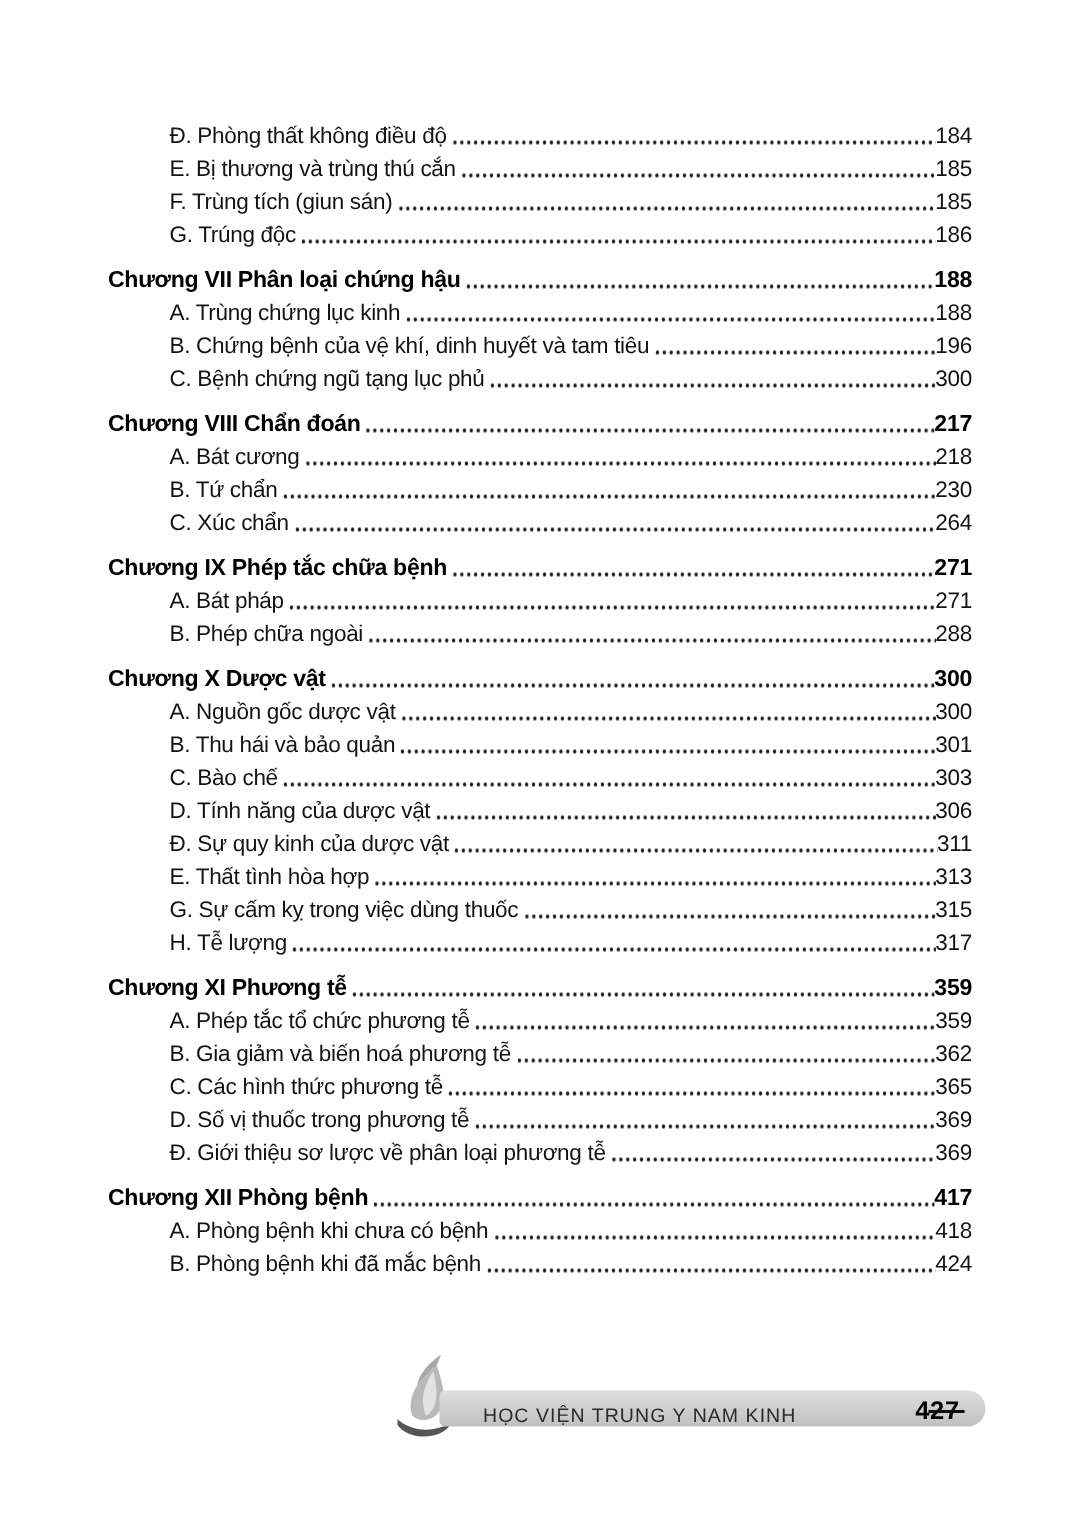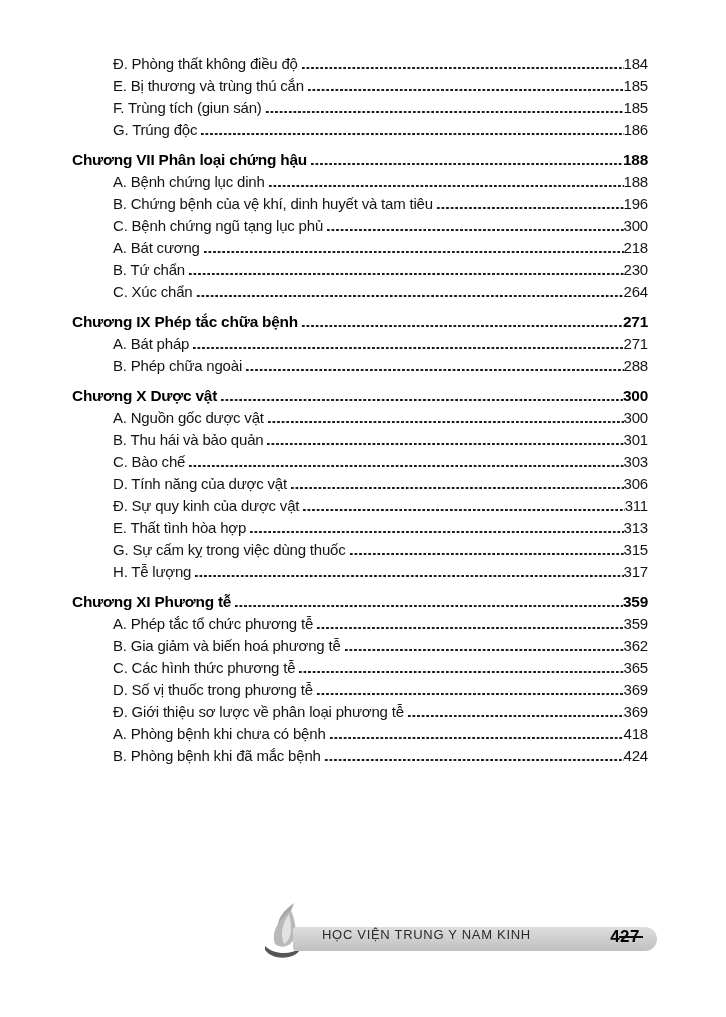--- a/index.html
+++ b/index.html
@@ -7,21 +7,21 @@
     position: relative;
     width: 726px;
     height: 1017px;
     background: #ffffff;
     overflow: hidden;
     font-family: "Liberation Sans", sans-serif;
     color: #131313;
   }
   .toc {
     position: absolute;
-    top: 53px;
+    top: 80px;
     left: 72px;
     right: 78px;
   }
   .row {
     display: flex;
     align-items: flex-end;
     height: 22px;
     font-size: 15px;
     line-height: 22px;
     letter-spacing: -0.2px;
@@ -57,21 +57,21 @@
   .footer-bar {
     position: absolute;
     left: 293px;
     top: 27px;
     width: 364px;
     height: 24px;
     box-sizing: border-box;
     background: linear-gradient(#dedede, #c0c0c0);
     border-radius: 4px 13px 13px 4px;
     display: flex;
-    align-items: flex-start;
+    align-items: flex-end;
     justify-content: space-between;
     padding: 0 17px 0 29px;
   }
   .inst {
     font-size: 13px;
     letter-spacing: 0.7px;
     color: #2b2b2b;
   }
   .pagenum {
     position: relative;
@@ -127,37 +127,42 @@
       <span class="pg">186</span>
     </div>
 
     <div class="row chapter">
       <span class="label">Chương VII Phân loại chứng hậu</span>
       <span class="dots"></span>
       <span class="pg">188</span>
     </div>
 
     <div class="row sub">
-      <span class="label">A. Bệnh chứng lục dinh</span>
+      <span class="label">A. Trùng chứng lục kinh</span>
       <span class="dots"></span>
       <span class="pg">188</span>
     </div>
 
     <div class="row sub">
       <span class="label">B. Chứng bệnh của vệ khí, dinh huyết và tam tiêu</span>
       <span class="dots"></span>
       <span class="pg">196</span>
     </div>
 
     <div class="row sub">
       <span class="label">C. Bệnh chứng ngũ tạng lục phủ</span>
       <span class="dots"></span>
       <span class="pg">300</span>
     </div>
 
+    <div class="row chapter">
+      <span class="label">Chương VIII Chẩn đoán</span>
+      <span class="dots"></span>
+      <span class="pg">217</span>
+    </div>
 
     <div class="row sub">
       <span class="label">A. Bát cương</span>
       <span class="dots"></span>
       <span class="pg">218</span>
     </div>
 
     <div class="row sub">
       <span class="label">B. Tứ chẩn</span>
       <span class="dots"></span>
@@ -272,20 +277,25 @@
       <span class="dots"></span>
       <span class="pg">369</span>
     </div>
 
     <div class="row sub">
       <span class="label">Đ. Giới thiệu sơ lược về phân loại phương tễ</span>
       <span class="dots"></span>
       <span class="pg">369</span>
     </div>
 
+    <div class="row chapter">
+      <span class="label">Chương XII Phòng bệnh</span>
+      <span class="dots"></span>
+      <span class="pg">417</span>
+    </div>
 
     <div class="row sub">
       <span class="label">A. Phòng bệnh khi chưa có bệnh</span>
       <span class="dots"></span>
       <span class="pg">418</span>
     </div>
 
     <div class="row sub">
       <span class="label">B. Phòng bệnh khi đã mắc bệnh</span>
       <span class="dots"></span>

